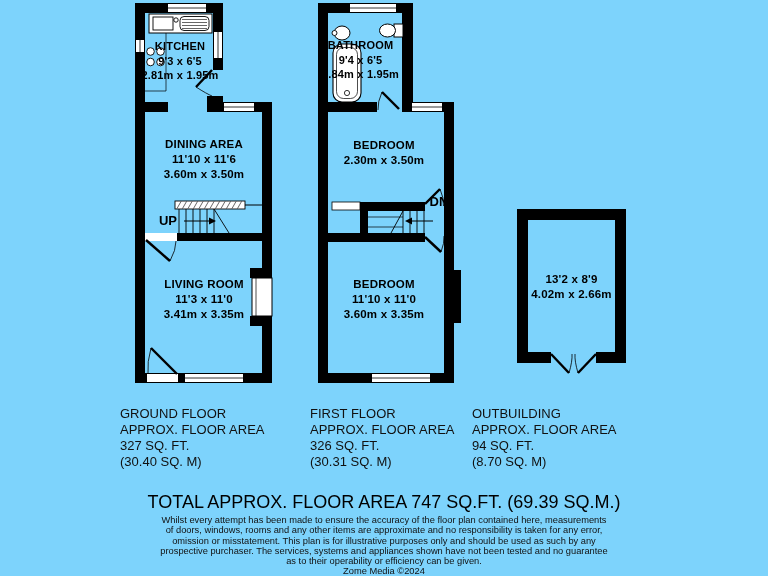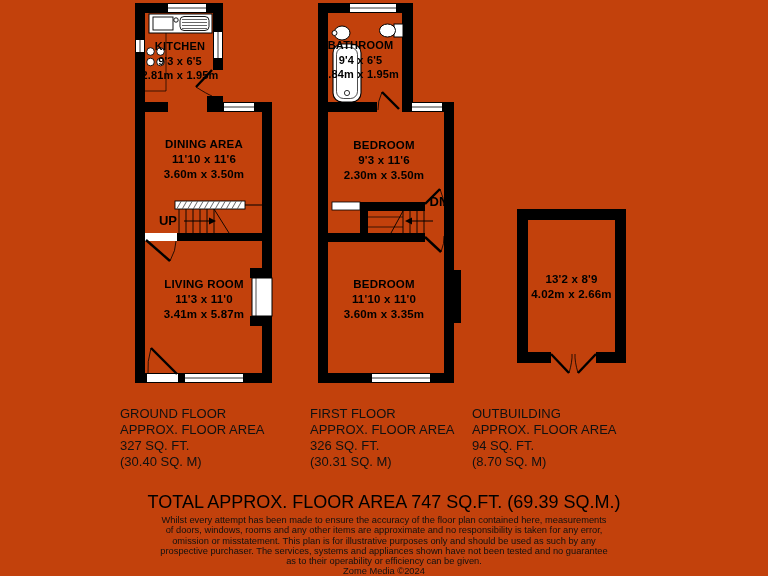--- a/index.html
+++ b/index.html
@@ -1,17 +1,17 @@
 <!DOCTYPE html>
 <html><head>
 <meta charset="utf-8">
 <style>
   html,body{margin:0;padding:0;background:#fff;}
   #canvas{
-    position:relative;width:768px;height:576px;background:#c2410c;
+    position:relative;width:768px;height:576px;background:#7dd3fc;
     font-family:"Liberation Sans", sans-serif;color:#000;overflow:hidden;
   }
   #plan-svg{position:absolute;left:0;top:0;}
   .room-label{position:absolute;text-align:center;font-weight:bold;
     font-size:11.5px;line-height:15px;letter-spacing:.2px;}
   .room-label .rl-line{white-space:nowrap;}
   .room-label.small{font-size:11px;line-height:14.5px;}
   .stair-label{position:absolute;font-weight:bold;font-size:13px;text-align:center;}
   .caption{position:absolute;font-size:13px;line-height:16px;color:#111;}
   .caption .cap-line{white-space:nowrap;}
@@ -186,32 +186,31 @@
 
   <div class="room-label" style="left:145px;top:137px;width:118px">
     <div class="rl-line">DINING AREA</div>
     <div class="rl-line">11'10 x 11'6</div>
     <div class="rl-line">3.60m x 3.50m</div>
   </div>
 
   <div class="room-label" style="left:145px;top:277px;width:118px">
     <div class="rl-line">LIVING ROOM</div>
     <div class="rl-line">11'3 x 11'0</div>
-    <div class="rl-line">3.41m x 5.87m</div>
+    <div class="rl-line">3.41m x 3.35m</div>
   </div>
 
   <div class="room-label small" style="left:318px;top:38px;width:85px">
     <div class="rl-line">BATHROOM</div>
     <div class="rl-line">9'4 x 6'5</div>
     <div class="rl-line">2.84m x 1.95m</div>
   </div>
 
   <div class="room-label" style="left:325px;top:138px;width:118px">
     <div class="rl-line">BEDROOM</div>
-    <div class="rl-line">9'3 x 11'6</div>
     <div class="rl-line">2.30m x 3.50m</div>
   </div>
 
   <div class="room-label" style="left:325px;top:277px;width:118px">
     <div class="rl-line">BEDROOM</div>
     <div class="rl-line">11'10 x 11'0</div>
     <div class="rl-line">3.60m x 3.35m</div>
   </div>
 
   <div class="room-label" style="left:519px;top:272px;width:105px">

